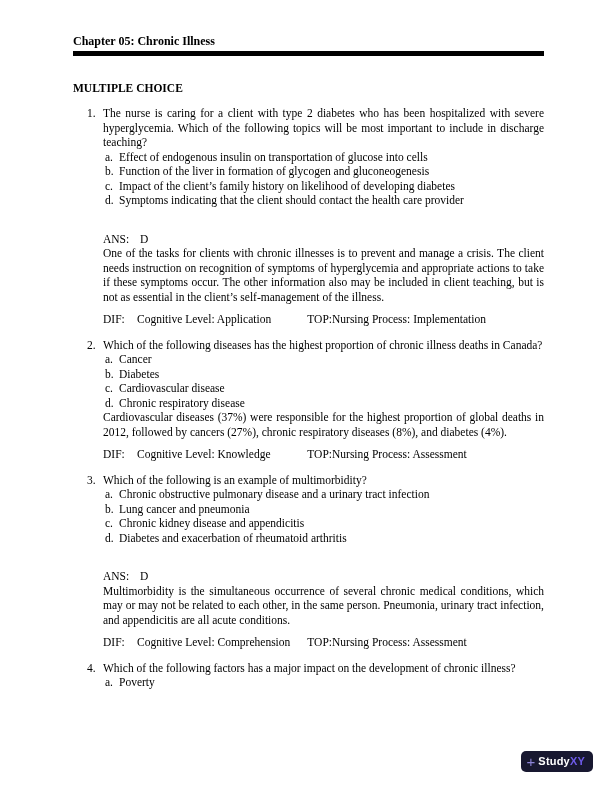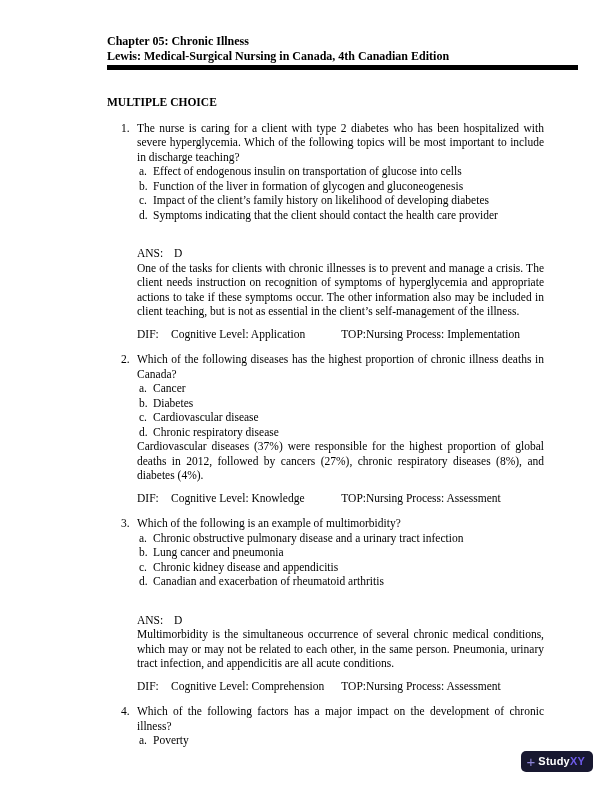--- a/index.html
+++ b/index.html
@@ -11,21 +11,21 @@
     height: 792px;
     background: #ffffff;
     color: #000000;
     font-family: "Liberation Serif", "DejaVu Serif", serif;
     font-size: 11.5px;
     line-height: 14.5px;
     position: relative;
     overflow: hidden;
   }
   .page {
-    padding: 34px 68px 0 107px;
+    padding: 34px 68px 0 73px;
   }
   .doc-header {
     font-weight: bold;
     font-size: 12px;
     line-height: 14.5px;
   }
   .header-rule {
     height: 5px;
     background: #000000;
     margin-top: 2px;
@@ -129,21 +129,20 @@
     letter-spacing: 0.2px;
   }
 </style>
 </head>
 <body>
 
 <div class="page">
 
   <div class="doc-header">
     <div>Chapter 05: Chronic Illness</div>
-    <div>Lewis: Medical-Surgical Nursing in Canada, 4th Canadian Edition</div>
   </div>
   <div class="header-rule"></div>
 
   <div class="section-heading">MULTIPLE CHOICE</div>
 
   <div class="question">
     <div class="q-num">1.</div>
     <div class="q-body">
       <div class="stem">The nurse is caring for a client with type 2 diabetes who has been hospitalized with severe hyperglycemia. Which of the following topics will be most important to include in discharge teaching?</div>
       <div class="opt">
@@ -216,21 +215,21 @@
       <div class="opt">
         <span class="opt-letter">b.</span>
         <span class="opt-text">Lung cancer and pneumonia</span>
       </div>
       <div class="opt">
         <span class="opt-letter">c.</span>
         <span class="opt-text">Chronic kidney disease and appendicitis</span>
       </div>
       <div class="opt">
         <span class="opt-letter">d.</span>
-        <span class="opt-text">Canadian and exacerbation of rheumatoid arthritis</span>
+        <span class="opt-text">Diabetes and exacerbation of rheumatoid arthritis</span>
       </div>
       <div class="ans-line">
         <span class="ans-label">ANS:</span><span>D</span>
       </div>
       <div class="rationale">Multimorbidity is the simultaneous occurrence of several chronic medical conditions, which may or may not be related to each other, in the same person. Pneumonia, urinary tract infection, and appendicitis are all acute conditions.</div>
       <div class="dif-line">
         <span class="dif-label">DIF:</span>
         <span class="dif-val">Cognitive Level: Comprehension</span>
         <span class="top-label">TOP:</span>
         <span class="top-val">Nursing Process: Assessment</span>

